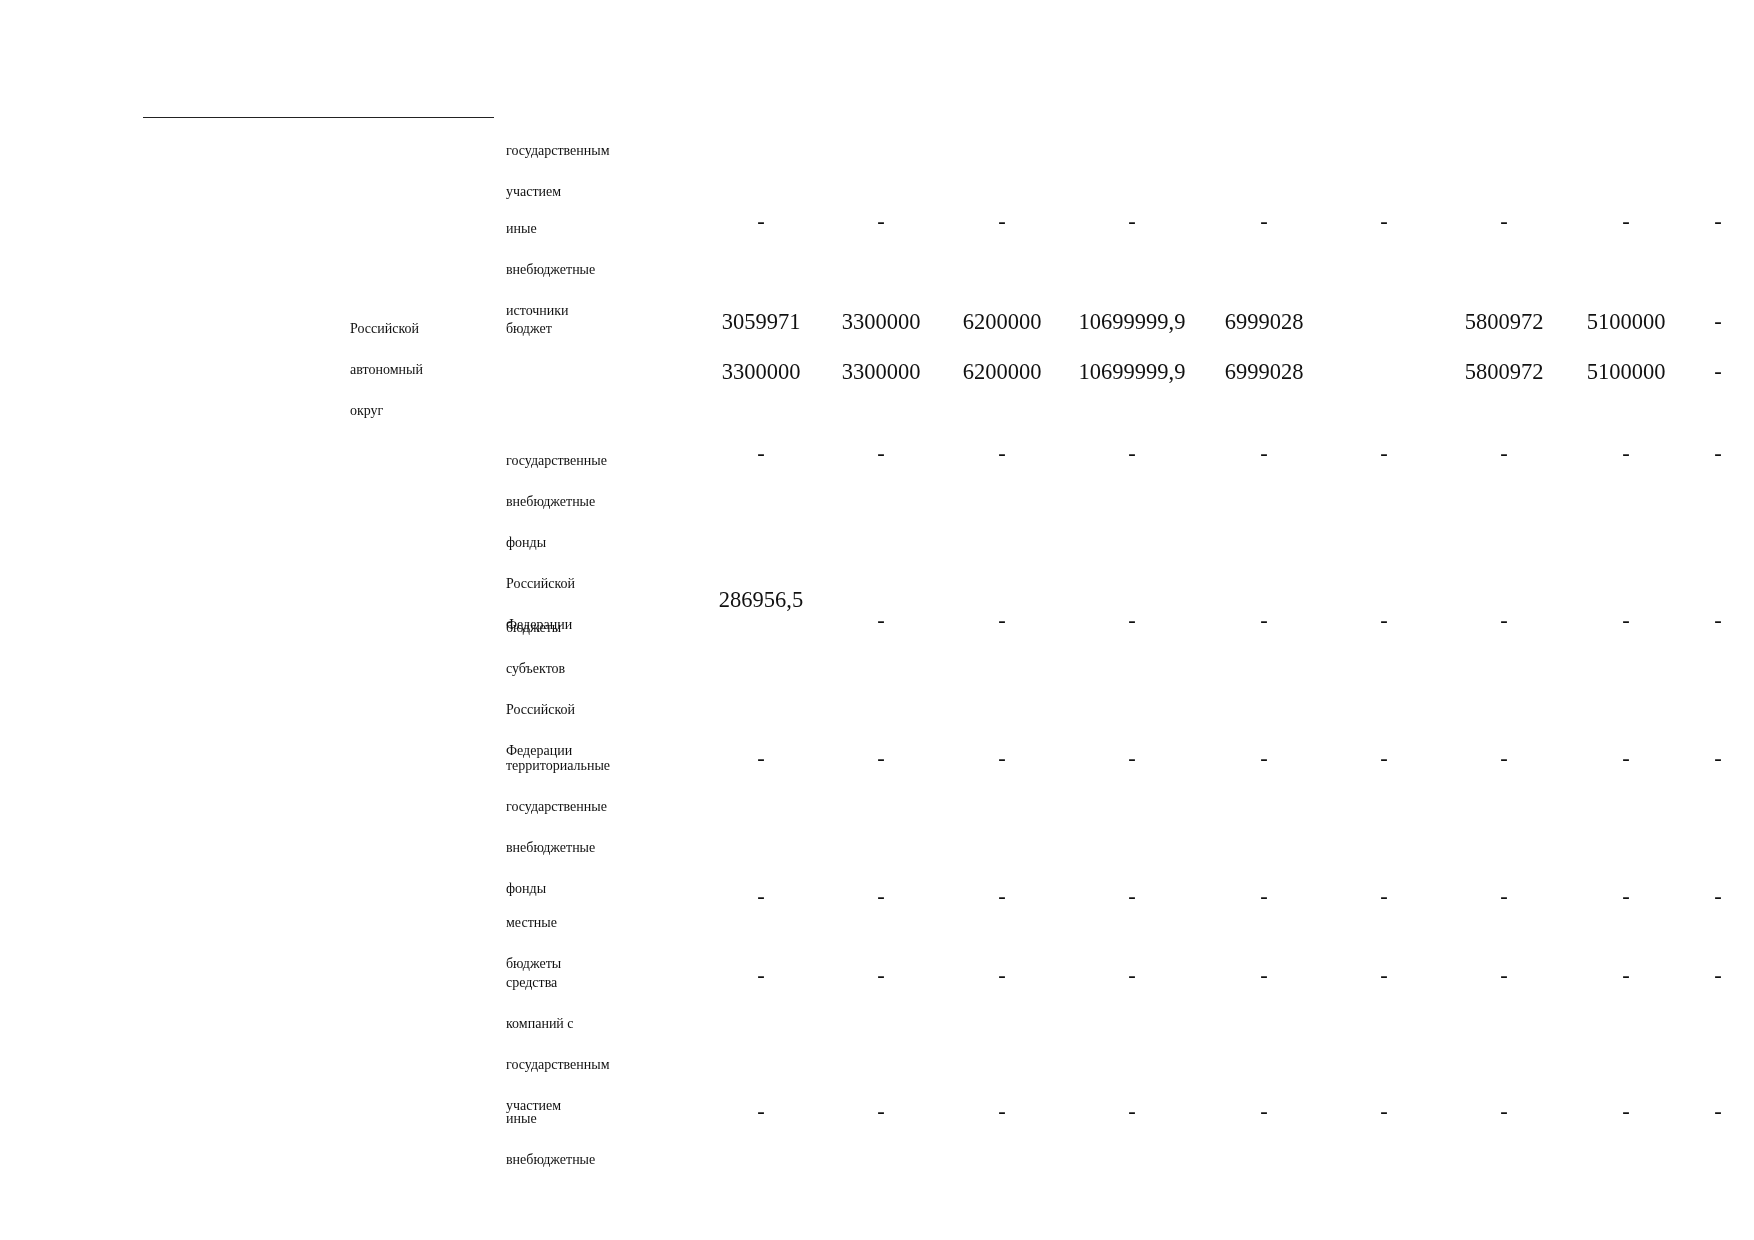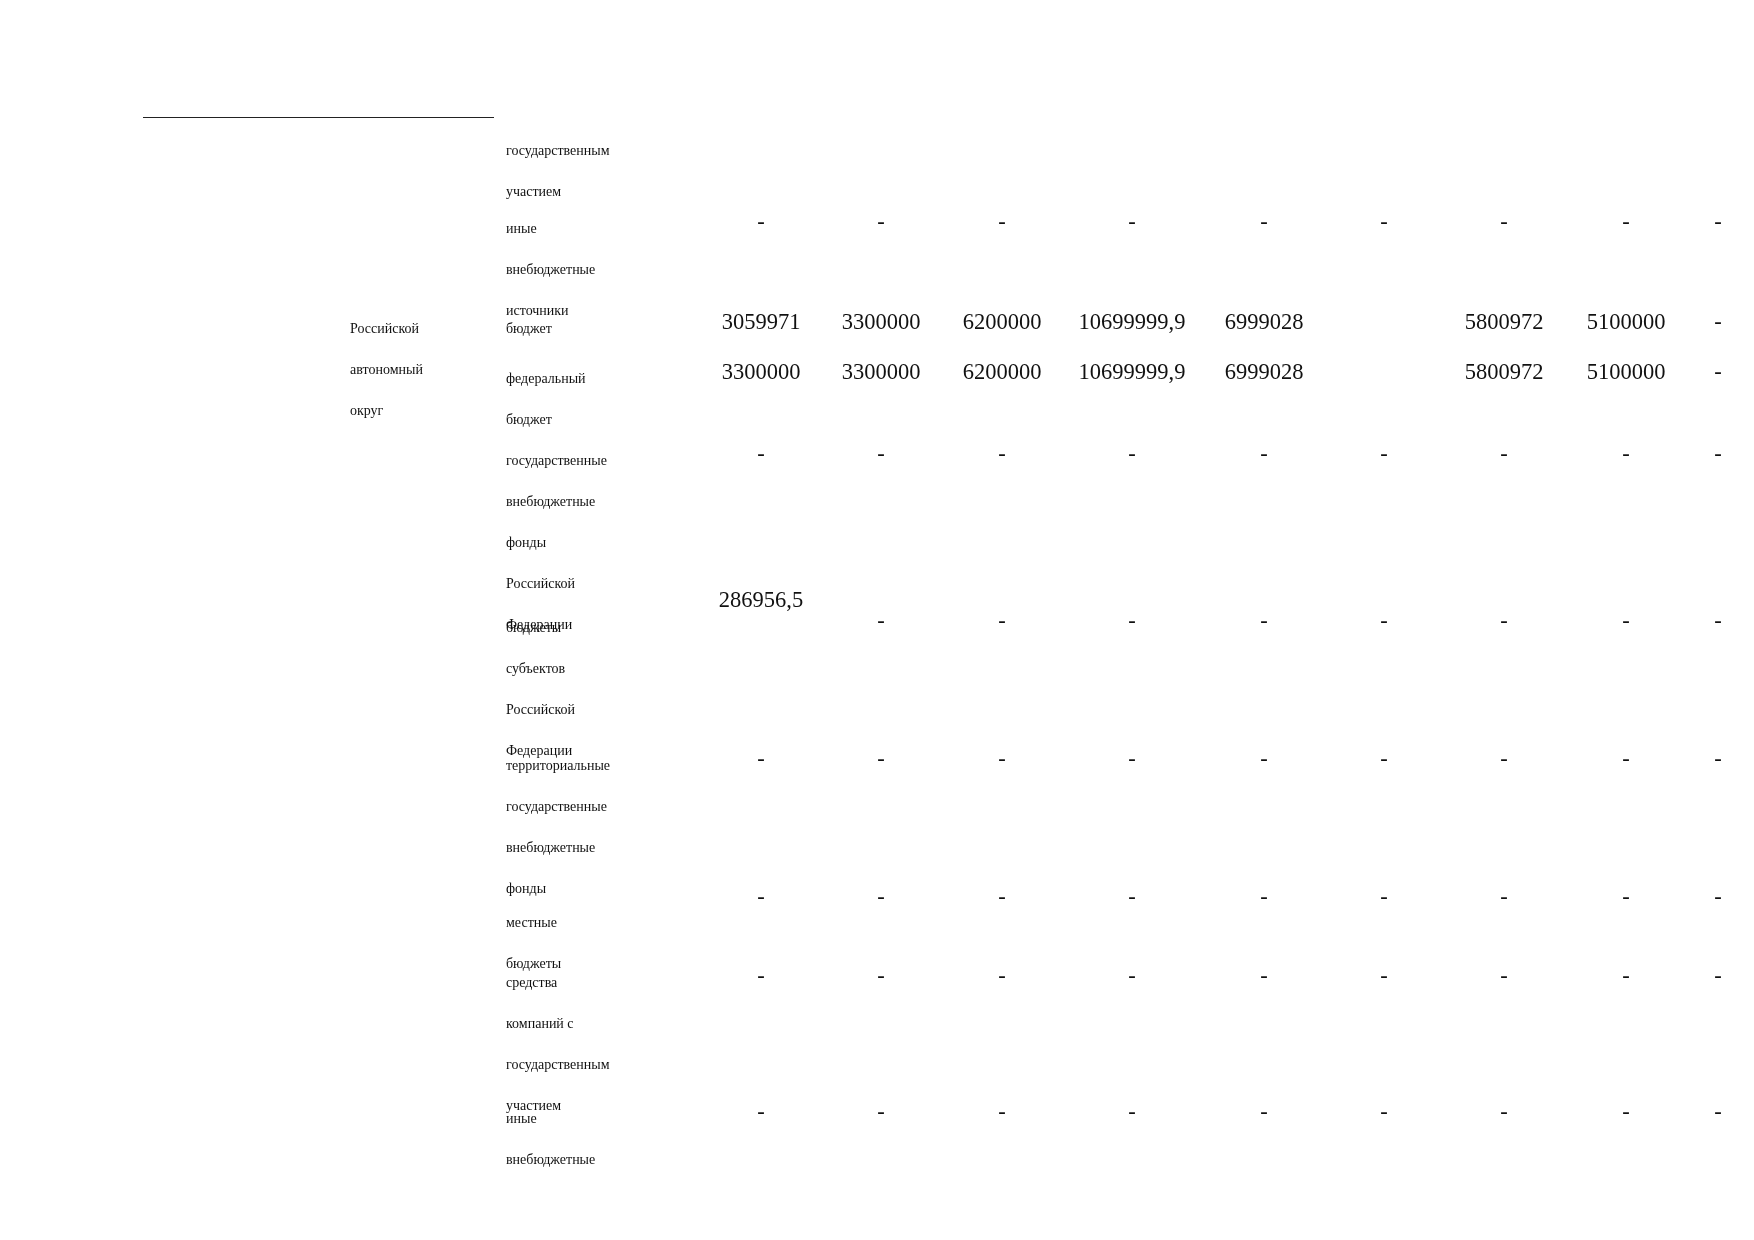--- a/index.html
+++ b/index.html
@@ -27,22 +27,20 @@
 источники</div>
   <div></div>
 
   <div class="txt region" style="top:308px">Российской
 автономный
 округ</div>
 
   <div class="txt lbl" style="top:308px">бюджет</div>
   <div></div>
 
-  <div class="txt lbl" style="top:358px">федеральный
-бюджет</div>
   <div></div>
 
   <div class="txt lbl" style="top:440px">государственные
 внебюджетные
 фонды
 Российской
 Федерации</div>
   <div></div>
 
   <div class="txt lbl" style="top:607px">бюджеты

